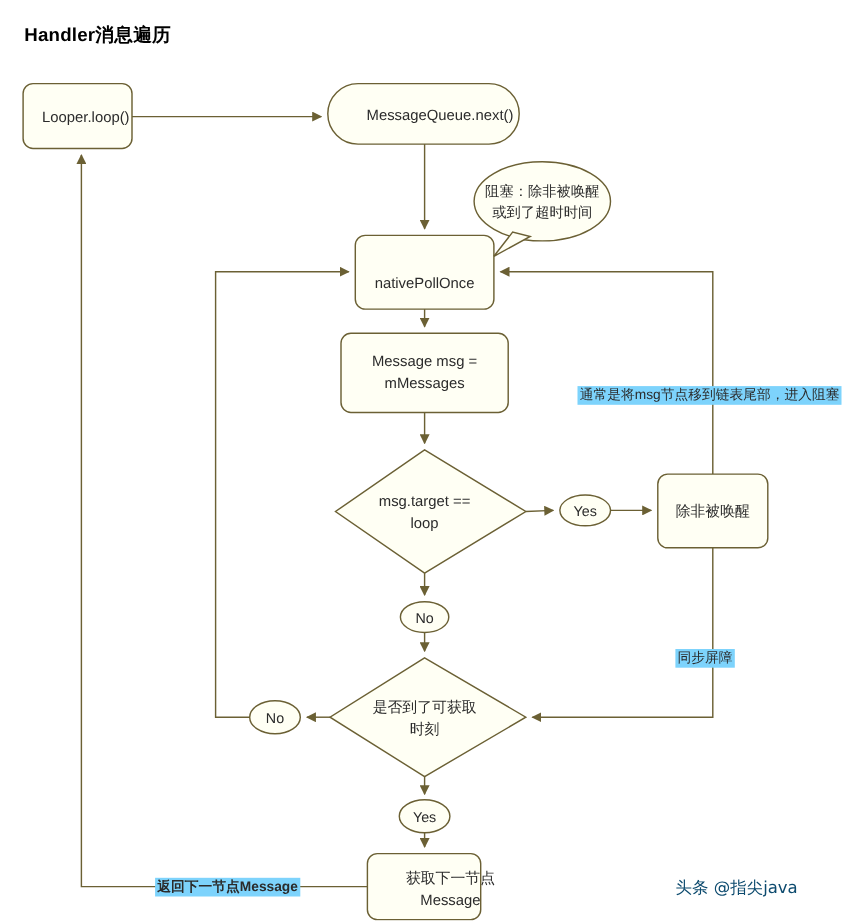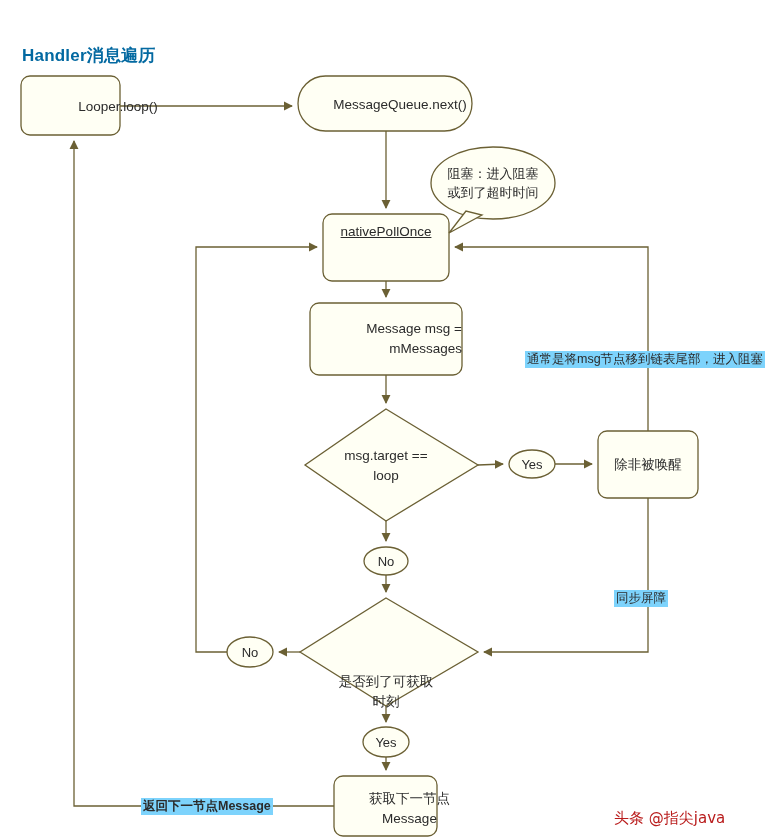--- a/index.html
+++ b/index.html
@@ -20,24 +20,23 @@
     top: 0;
     width: 777px;
     height: 837px;
   }
   .diagram-title {
     position: absolute;
     left: 22px;
     top: 20px;
     font-size: 17px;
     font-weight: bold;
-    color: #0369a1;
+    color: #000000;
     letter-spacing: 0.2px;
     white-space: nowrap;
-    margin-top: 24px;
   }
   .node-label {
     position: absolute;
     text-align: center;
     color: #2b2b2b;
     font-size: 13.5px;
     line-height: 1.45;
     white-space: pre-line;
     pointer-events: none;
   }
@@ -50,24 +49,23 @@
     padding: 0 2px;
   }
   .small-label {
     font-size: 13px;
   }
   .watermark {
     position: absolute;
     left: 614px;
     top: 798px;
     font-size: 15px;
-    color: #b91c1c;
+    color: #0c4a6e;
     white-space: nowrap;
     font-family: "DejaVu Sans", sans-serif;
-    margin-top: 11px;
   }
 </style>
 </head>
 <body>
 
 <svg id="canvas" viewBox="0 0 777 837" xmlns="http://www.w3.org/2000/svg">
   <defs>
     <marker id="arrow" viewBox="0 0 10 10" refX="9" refY="5" markerWidth="7" markerHeight="7" orient="auto-start-reverse">
       <path d="M 0 0 L 10 5 L 0 10 z" fill="#6b6034"></path>
     </marker>
@@ -129,41 +127,41 @@
     <path d="M 386 706 L 386 722" marker-end="url(#arrow)"></path>
 
     <path d="M 386 757 L 386 770" marker-end="url(#arrow)"></path>
 
     <path d="M 334 806 L 74 806 L 74 141" marker-end="url(#arrow)"></path>
   </g>
 </svg>
 
 <div class="diagram-title">Handler消息遍历</div>
 
-<div class="node-label" style="left:21px; top:97px; width:114px;padding-left:40px;">Looper.loop()</div>
+<div class="node-label" style="left:21px; top:97px; width:114px;">Looper.loop()</div>
 
 <div class="node-label" style="left:298px; top:95px; width:204px;">MessageQueue.next()</div>
 
-<div class="node-label" style="left:323px; top:222px; width:126px;text-decoration:underline;">nativePollOnce</div>
+<div class="node-label" style="left:323px; top:248px; width:126px;">nativePollOnce</div>
 
-<div class="node-label" style="left:310px; top:319px; width:152px;text-align:right;">Message msg =
+<div class="node-label" style="left:310px; top:319px; width:152px;">Message msg =
 mMessages</div>
 
 <div class="node-label" style="left:306px; top:446px; width:160px;">msg.target ==
 loop</div>
 
 <div class="node-label" style="left:598px; top:455px; width:100px;">除非被唤醒</div>
 
-<div class="node-label" style="left:306px; top:633px; width:160px;margin-top:39px;">是否到了可获取
+<div class="node-label" style="left:306px; top:633px; width:160px;">是否到了可获取
 时刻</div>
 
 <div class="node-label" style="left:334px; top:789px; width:103px;padding-left:24px;">获取下一节点
 Message</div>
 
-<div class="node-label" style="left:431px; top:165px; width:124px; font-size:13px;">阻塞：进入阻塞
+<div class="node-label" style="left:431px; top:165px; width:124px; font-size:13px;">阻塞：除非被唤醒
 或到了超时时间</div>
 
 <div class="node-label small-label" style="left:509px; top:456px; width:46px;">Yes</div>
 
 <div class="node-label small-label" style="left:364px; top:553px; width:44px;">No</div>
 
 <div class="node-label small-label" style="left:227px; top:644px; width:46px;">No</div>
 
 <div class="node-label small-label" style="left:363px; top:734px; width:46px;">Yes</div>
 

